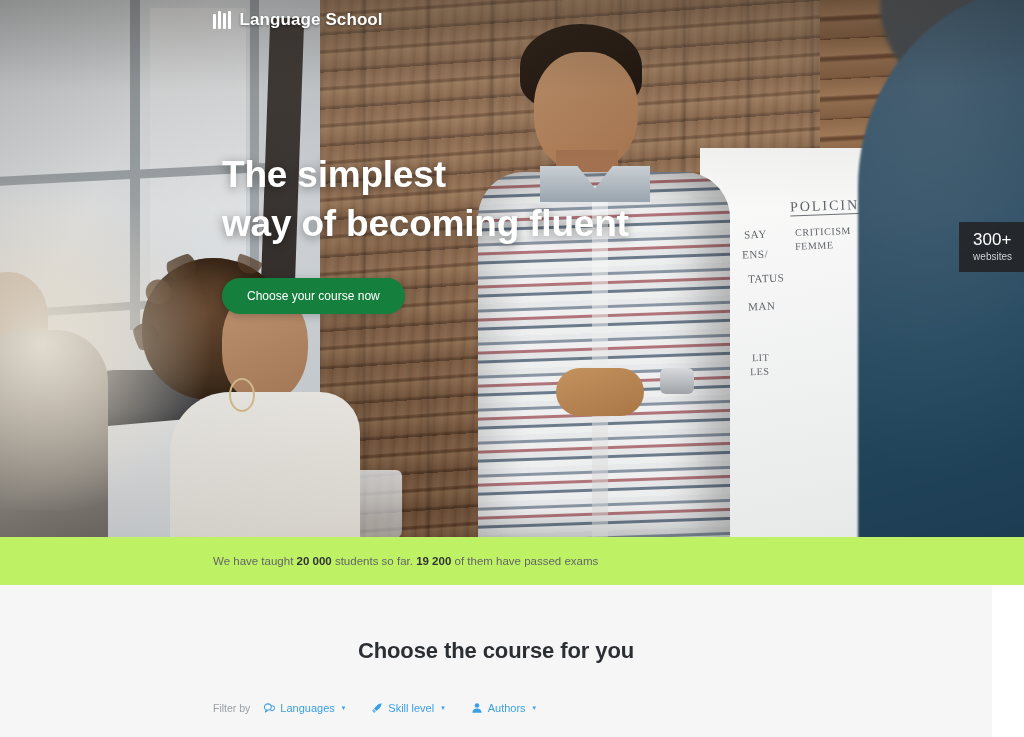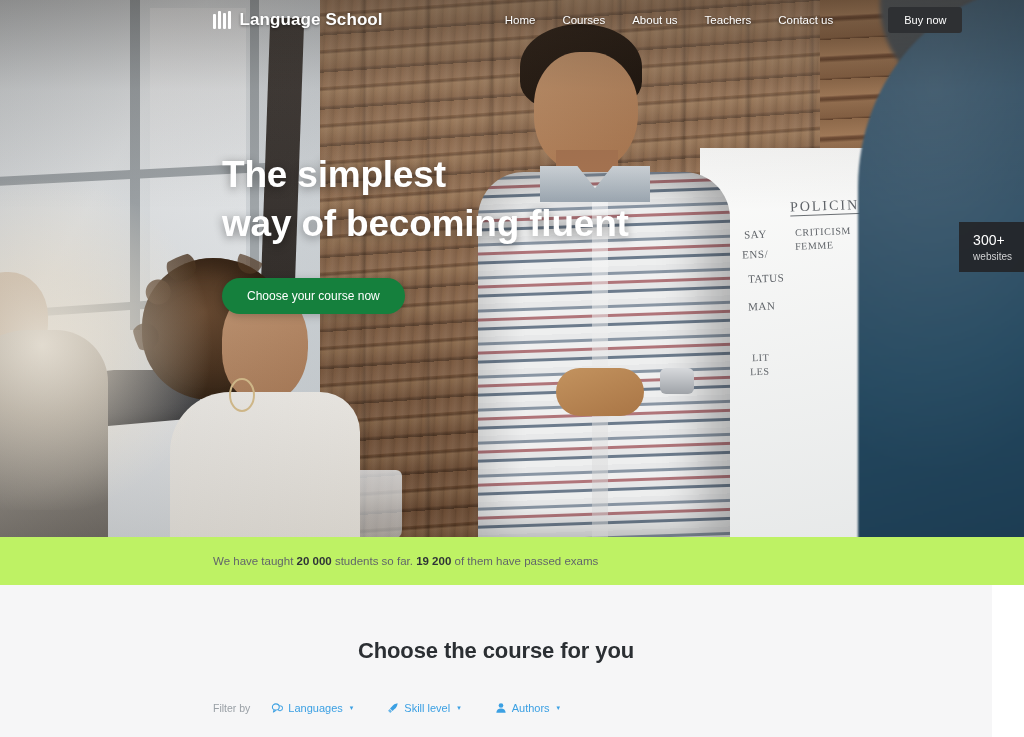--- a/index.html
+++ b/index.html
@@ -286,21 +286,21 @@
     box-shadow:0 2px 8px rgba(0,0,0,.22);
   }
 
   
   .badge{
     position:absolute; right:0; top:222px; z-index:26;
     background:rgba(34,34,36,.88);
     padding:8px 12px 9px 14px;
     color:#fff; text-align:left;
   }
-  .badge-num{ font-size:14px; line-height:20px; font-weight:400; }
+  .badge-num{ font-size:17px; line-height:20px; font-weight:400; }
   .badge-sub{ font-size:10px; line-height:13px; color:#d2d3d4; }
 
   
   .stats{
     position:absolute; left:0; top:537px; width:1024px; height:48px;
     background:#bef264;
     display:flex; align-items:center;
   }
   .stats-text{
     margin-left:213px; font-size:11.5px; color:#62666a;
@@ -311,21 +311,21 @@
   .courses{
     position:absolute; left:0; top:585px; width:992px; height:152px;
     background:#f6f6f7;
   }
   .courses-title{
     text-align:center; padding-top:53px;
     font-size:22px; font-weight:600; color:#2b2f33;
     letter-spacing:-.1px;
   }
   .filters{
-    display:flex; align-items:center; gap:8px;
+    display:flex; align-items:center; gap:0;
     margin-left:213px; margin-top:38px;
   }
   .filter-label{ font-size:10.5px; color:#9aa0a6; margin-right:13px; }
   .filter{
     display:flex; align-items:center; gap:5px;
     font-size:11px; color:#3ba0e3; cursor:pointer;
     margin-right:26px; white-space:nowrap;
   }
   .filter svg{ display:block; }
   .caret{ font-size:7px; color:#3ba0e3; margin-left:2px; }
@@ -391,28 +391,20 @@
 
     <div class="nav">
       <div class="brand">
         <span class="brand-mark">
           <i></i>
             <i></i>
             <i></i>
             <i></i>
         </span>
         <span class="brand-name">Language School</span>
-      </div>
-      <div class="nav-links">
-        <a href="#">Home</a>
-        <a href="#">Courses</a>
-        <a href="#">About us</a>
-        <a href="#">Teachers</a>
-        <a href="#">Contact us</a>
-        <button class="buy-btn">Buy now</button>
       </div>
     </div>
 
     <div class="hero-copy">
       <div class="hero-title">The simplest</div>
       <div class="hero-title">way of becoming fluent</div>
       <button class="hero-cta">Choose your course now</button>
     </div>
 
     <div class="badge">

